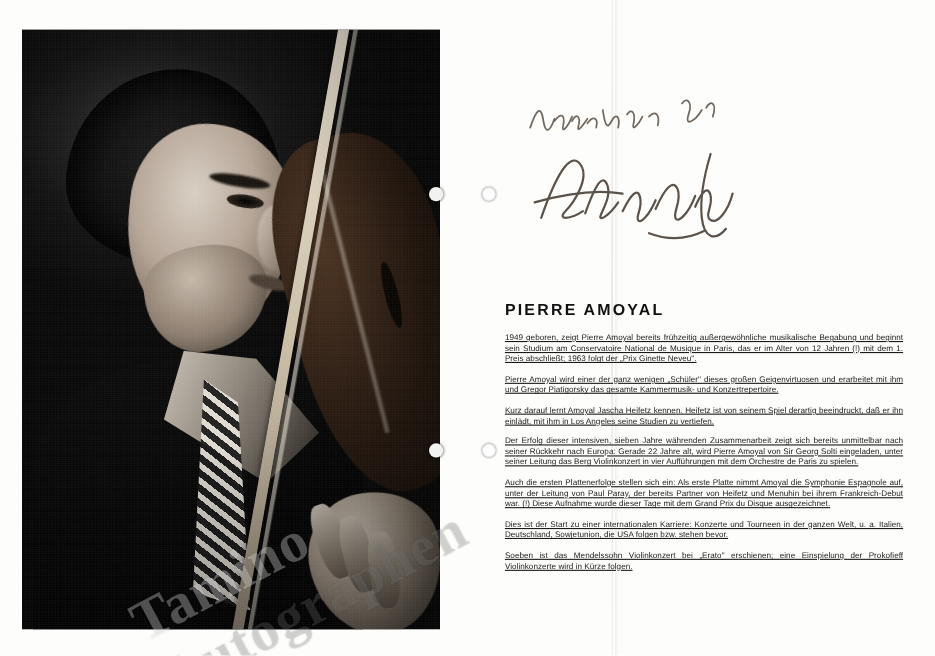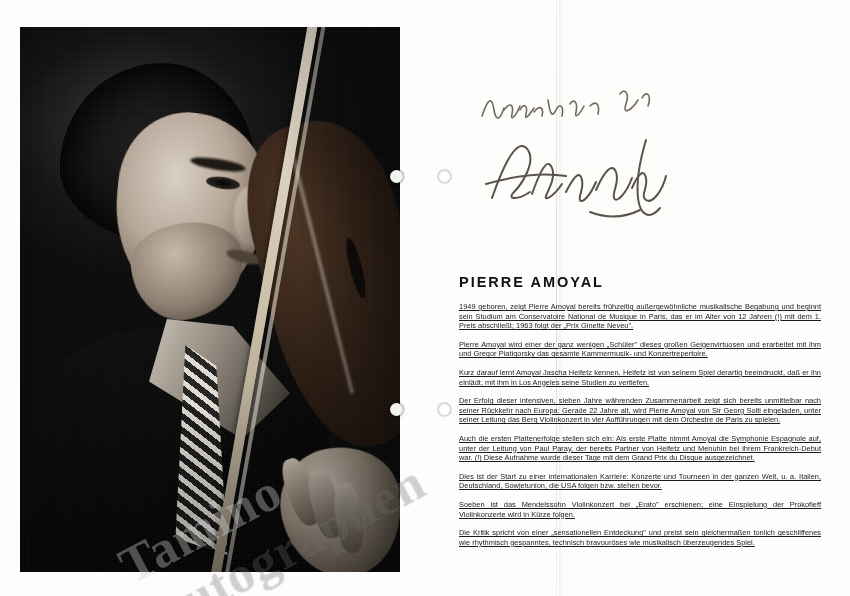--- a/index.html
+++ b/index.html
@@ -398,21 +398,20 @@
 
   <div id="article">
     <h1>PIERRE AMOYAL</h1>
     <p>1949 geboren, zeigt Pierre Amoyal bereits frühzeitig außergewöhnliche musikalische Begabung und beginnt sein Studium am Conservatoire National de Musique in Paris, das er im Alter von 12 Jahren (!) mit dem 1. Preis abschließt; 1963 folgt der „Prix Ginette Neveu".</p>
     <p>Pierre Amoyal wird einer der ganz wenigen „Schüler" dieses großen Geigenvirtuosen und erarbeitet mit ihm und Gregor Piatigorsky das gesamte Kammermusik- und Konzertrepertoire.</p>
     <p>Kurz darauf lernt Amoyal Jascha Heifetz kennen. Heifetz ist von seinem Spiel derartig beeindruckt, daß er ihn einlädt, mit ihm in Los Angeles seine Studien zu vertiefen.</p>
     <p>Der Erfolg dieser intensiven, sieben Jahre währenden Zusammenarbeit zeigt sich bereits unmittelbar nach seiner Rückkehr nach Europa: Gerade 22 Jahre alt, wird Pierre Amoyal von Sir Georg Solti eingeladen, unter seiner Leitung das Berg Violinkonzert in vier Aufführungen mit dem Orchestre de Paris zu spielen.</p>
     <p>Auch die ersten Plattenerfolge stellen sich ein: Als erste Platte nimmt Amoyal die Symphonie Espagnole auf, unter der Leitung von Paul Paray, der bereits Partner von Heifetz und Menuhin bei ihrem Frankreich-Debut war. (!) Diese Aufnahme wurde dieser Tage mit dem Grand Prix du Disque ausgezeichnet.</p>
     <p>Dies ist der Start zu einer internationalen Karriere: Konzerte und Tourneen in der ganzen Welt, u. a. Italien, Deutschland, Sowjetunion, die USA folgen bzw. stehen bevor.</p>
     <p>Soeben ist das Mendelssohn Violinkonzert bei „Erato" erschienen; eine Einspielung der Prokofieff Violinkonzerte wird in Kürze folgen.</p>
-    <p>Die Kritik spricht von einer „sensationellen Entdeckung" und preist sein gleichermaßen tonlich geschliffenes wie rhythmisch gespanntes, technisch bravouröses wie musikalisch überzeugendes Spiel.</p>
   </div>
 
   <div id="watermark">
     <span>Tamino</span>
     <span class="wm2">Autographen</span>
   </div>
 
 </div>
 
 </body></html>

